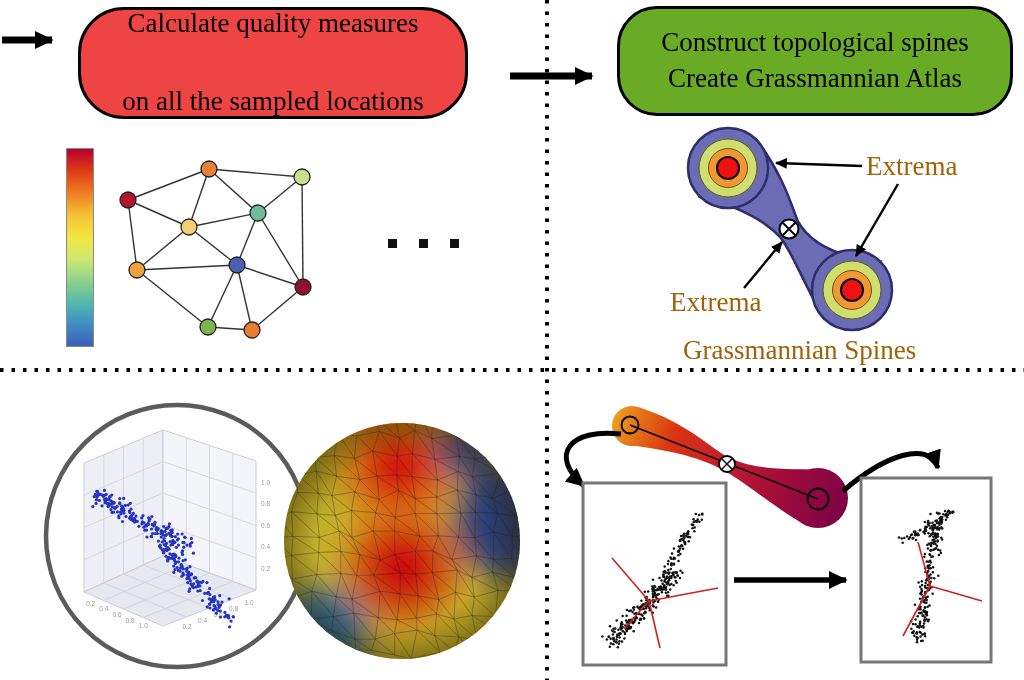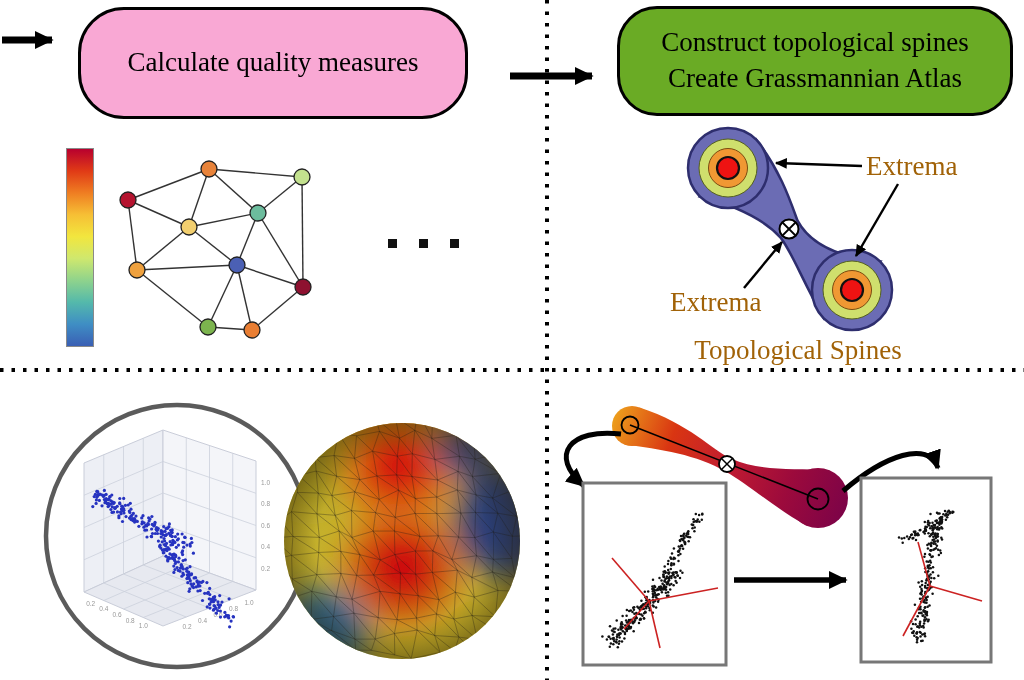--- a/index.html
+++ b/index.html
@@ -1511,24 +1511,25 @@
         </g>
     <g id="rightReds">
           <line x1="930" y1="586" x2="918" y2="542" stroke="#cc2222" stroke-width="1.6"></line>
           <line x1="930" y1="586" x2="982" y2="601" stroke="#cc2222" stroke-width="1.6"></line>
           <line x1="930" y1="586" x2="903" y2="636" stroke="#cc2222" stroke-width="1.6"></line>
         </g>
     <line x1="734" y1="580" x2="846" y2="580" stroke="#000" stroke-width="5.5" marker-end="url(#arrowB)"></line>
   </g>
 </svg>
 
-  <div id="qbox" class="pbox" style="background: #f9a8d4; gap: 42px;">
+  <div id="qbox" class="pbox" style="background: #ef4444; gap: 42px;">
     <div>Calculate quality measures</div>
+    <div>on all the sampled locations</div>
   </div>
   <div id="gbox" class="pbox" style="background: rgb(106, 171, 37);">
     <div>Construct topological spines</div>
     <div>Create Grassmannian Atlas</div>
   </div>
   <div id="extrema-label" class="lbl">Extrema</div>
   <div id="saddle-label" class="lbl">Extrema</div>
-  <div id="spines-caption" class="lbl">Topological Spines</div>
+  <div id="spines-caption" class="lbl">Grassmannian Spines</div>
   <div id="colorbar" style="background: linear-gradient(rgb(184, 0, 46), rgb(224, 58, 22), rgb(239, 125, 34), rgb(246, 191, 53), rgb(242, 230, 62), rgb(207, 232, 110), rgb(143, 211, 140), rgb(84, 185, 171), rgb(63, 142, 196), rgb(58, 95, 180));"></div>
 </div>
 
 </body></html>

